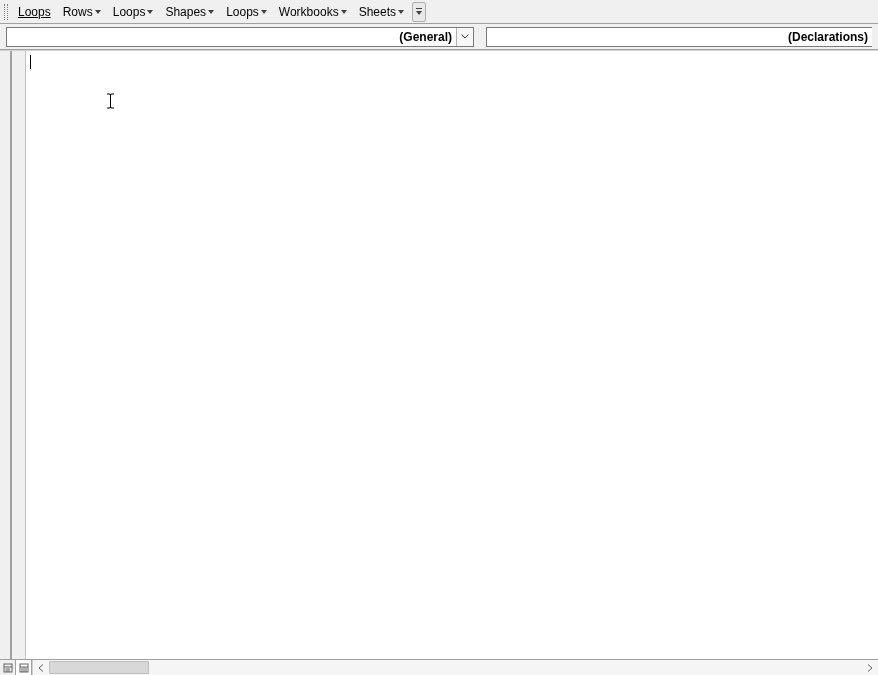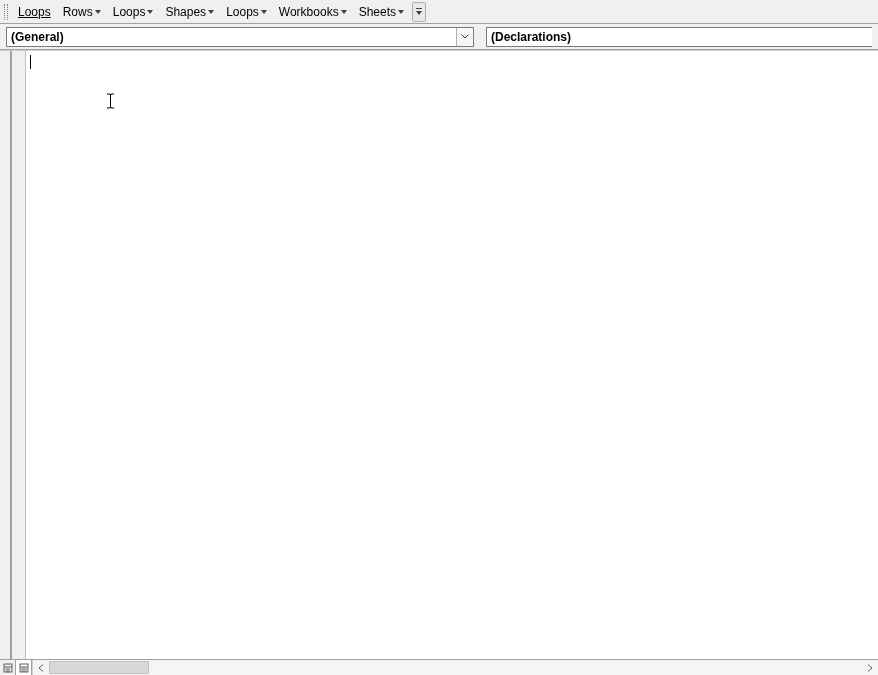--- a/index.html
+++ b/index.html
@@ -69,20 +69,21 @@
     background: #f0f0f0;
   }
   .dropdown {
     position: relative;
     background: #fff;
     border: 1px solid #7a7a7a;
     height: 20px;
     display: flex;
     align-items: center;
     font-weight: bold;
+    text-align: right;
   }
   .dropdown.object { width: 468px; }
   .dropdown.proc   { flex: 1; border-right: none; }
   .dropdown .value {
     flex: 1;
     padding: 2px 4px;
     white-space: nowrap;
     overflow: hidden;
   }
   .dropdown .chev {

